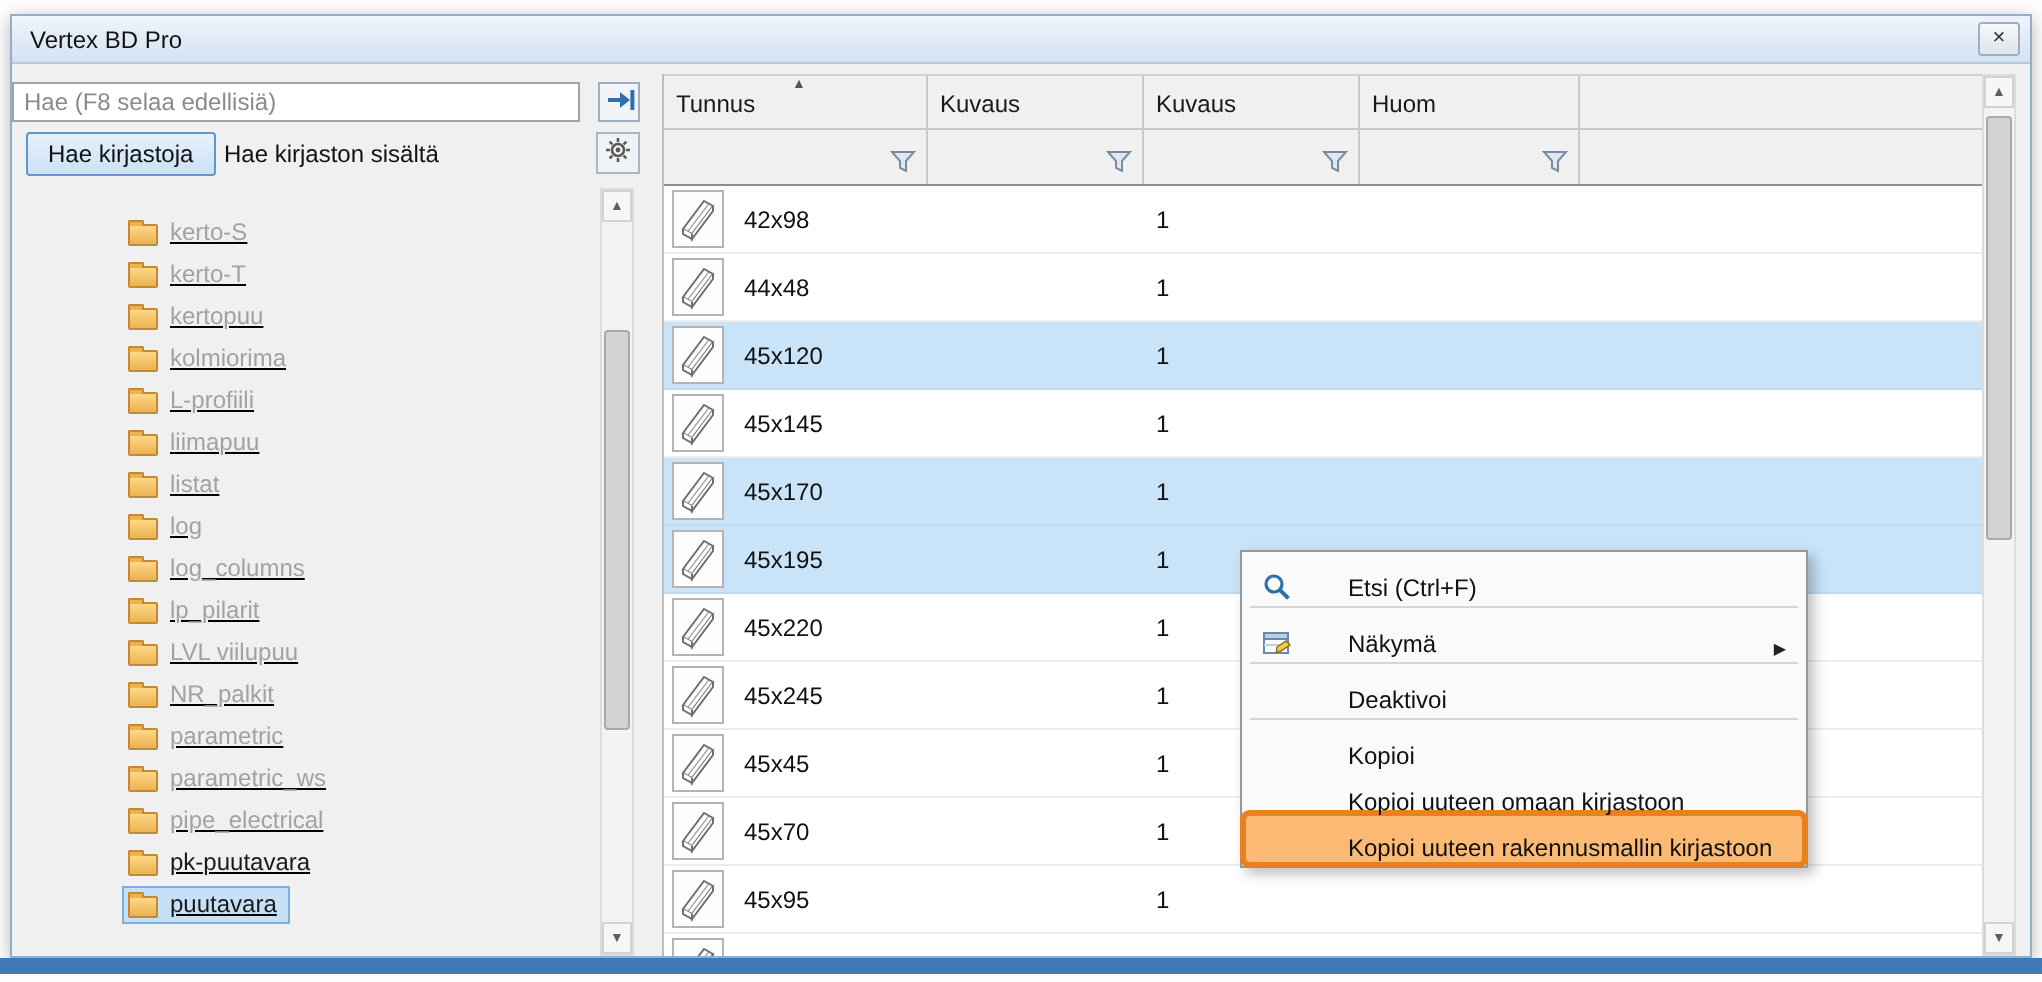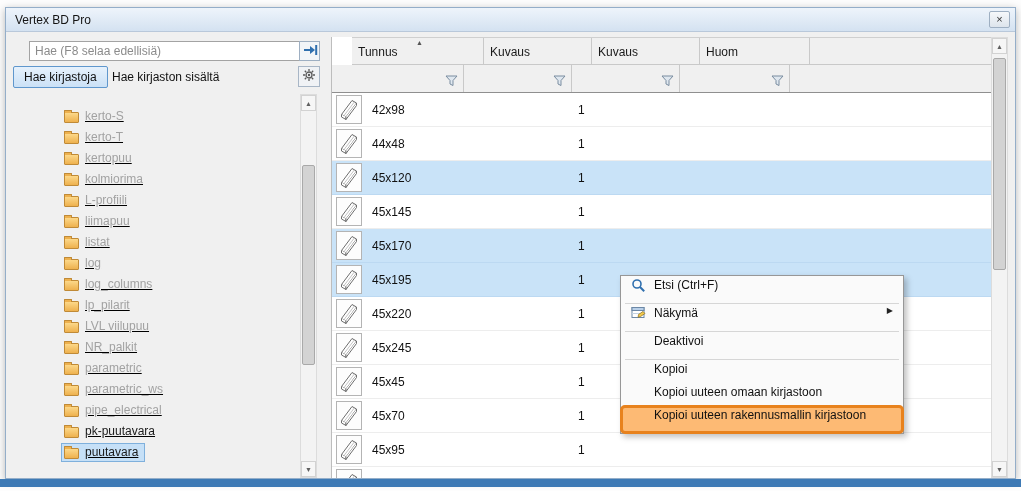--- a/index.html
+++ b/index.html
@@ -15,21 +15,21 @@
   
   .titlebar { position:absolute; left:0; top:0; right:0; height:24px;
               background:linear-gradient(#eef4fb,#d4e2f1); border-bottom:1px solid #b9c8da;
               display:flex; align-items:center; padding:0 5px 0 9px; }
   .title { color:#141414; }
   .close-btn { margin-left:auto; width:21px; height:17px; background:linear-gradient(#f6f8fa,#dde4ec);
                border:1px solid #9eafc2; border-radius:2px; color:#333; font-size:11px; line-height:1;
                display:flex; align-items:center; justify-content:center; cursor:default; font-family:inherit; }
 
   
-  .search-input { position:absolute; left:23px; top:33px; width:284px; height:20px;
+  .search-input { position:absolute; left:0; top:33px; width:284px; height:20px;
                   border:1px solid #a3a3a3; padding:2px 5px; font-size:12px; font-family:inherit; color:#333; background:#fff; }
   .search-input::placeholder { color:#8b8b8b; opacity:1; }
   .go-btn { position:absolute; left:293px; top:33px; width:21px; height:20px; background:#f2f5f8;
             border:1px solid #9eafc2; display:flex; align-items:center; justify-content:center; padding:0; }
   .tab-active { position:absolute; left:7px; top:58px; height:22px; padding:0 10px; display:flex; align-items:center;
                 background:linear-gradient(#e6f1fc,#cbe1f6); border:1px solid #5f97cd; border-radius:2px; color:#111; }
   .tab-plain { position:absolute; left:100px; top:58px; height:22px; padding:0 6px; display:flex; align-items:center; color:#111; }
   .gear-btn { position:absolute; left:292px; top:58px; width:22px; height:21px; background:#f0f2f5;
               border:1px solid #a8b6c6; display:flex; align-items:center; justify-content:center; padding:0; }
 
@@ -51,21 +51,21 @@
   .sb-right { left:985px; top:29px; width:17px; height:441px; }
   .sb-btn { position:absolute; left:0; width:100%; height:16px; background:#f6f6f6; border:1px solid #d2d2d2;
             color:#5f5f5f; font-size:7px; display:flex; align-items:center; justify-content:center; }
   .sb-up { top:0; } .sb-down { bottom:0; }
   .sb-thumb { position:absolute; left:1px; right:1px; background:#d3d3d3; border:1px solid #a9a9a9; border-radius:2px; }
   .sb-left .sb-thumb { top:70px; height:200px; }
   .sb-right .sb-thumb { top:20px; height:212px; }
 
   
   .right-panel { position:absolute; left:325px; top:29px; width:660px; height:441px; background:#fff; border-left:1px solid #bdbdbd; }
-  .table-header-row { display:flex; height:28px; background:#f0f0f0; border-top:1px solid #cfcfcf; border-bottom:1px solid #c9c9c9;margin-left:20px; }
+  .table-header-row { display:flex; height:28px; background:#f0f0f0; border-top:1px solid #cfcfcf; border-bottom:1px solid #c9c9c9; }
   .hcell { position:relative; border-right:1px solid #c9c9c9; padding:7px 0 0 6px; }
   .hlabel { color:#1a1a1a; }
   .sort-caret { position:absolute; top:1px; left:64px; font-size:7px; color:#555; }
   .table-filter-row { display:flex; height:28px; background:#f0f0f0; border-bottom:1px solid #8f8f8f; }
   .fcell { position:relative; border-right:1px solid #c9c9c9; }
   .funnel { position:absolute; right:5px; bottom:5px; line-height:0; }
   .table-body { height:385px; overflow:hidden; background:#000000; }
   .trow { display:flex; align-items:center; height:34px; border-bottom:1px solid #ededed; background:#fff; }
   .trow.selected { background:#c9e3f8; border-bottom-color:#bcd9f2; }
   .trow.partial { height:12px; overflow:hidden; border-bottom:none; }
@@ -74,21 +74,21 @@
   .trow.partial .plank-box { align-self:flex-start; margin-top:2px; }
   .cell { color:#111; white-space:nowrap; overflow:hidden; }
   .cell-tunnus { width:100px; padding-left:10px; }
   .cell-kuvaus { width:108px; padding-left:8px; }
   .cell-aktiivi { width:108px; padding-left:8px; }
   .cell-huom { width:110px; padding-left:8px; }
 
   
   .context-menu { position:absolute; left:614px; top:267px; width:284px; background:#fafafa;
                   border:1px solid #979797; box-shadow:3px 3px 6px rgba(0,0,0,.25); padding:2px; z-index:20; }
-  .menu-item { height:23px; display:flex; align-items:flex-start; padding:0 8px 0 3px; color:#111; white-space:nowrap; }
+  .menu-item { height:23px; display:flex; align-items:flex-end; padding:0 8px 0 3px; color:#111; white-space:nowrap;gap:20px; }
   .menu-icon { width:24px; display:flex; justify-content:center; line-height:0; }
   .menu-label { margin-left:4px; }
   .submenu-arrow { margin-left:auto; font-size:8px; color:#222; }
   .menu-sep { height:1px; background:#d6d6d6; margin:2px 2px; }
   .menu-item.annotated { background:#fdba74; box-shadow:0 0 0 3px #e8821d; border-radius:2px; }
 </style>
 </head>
 <body>
 
 <div class="page">

